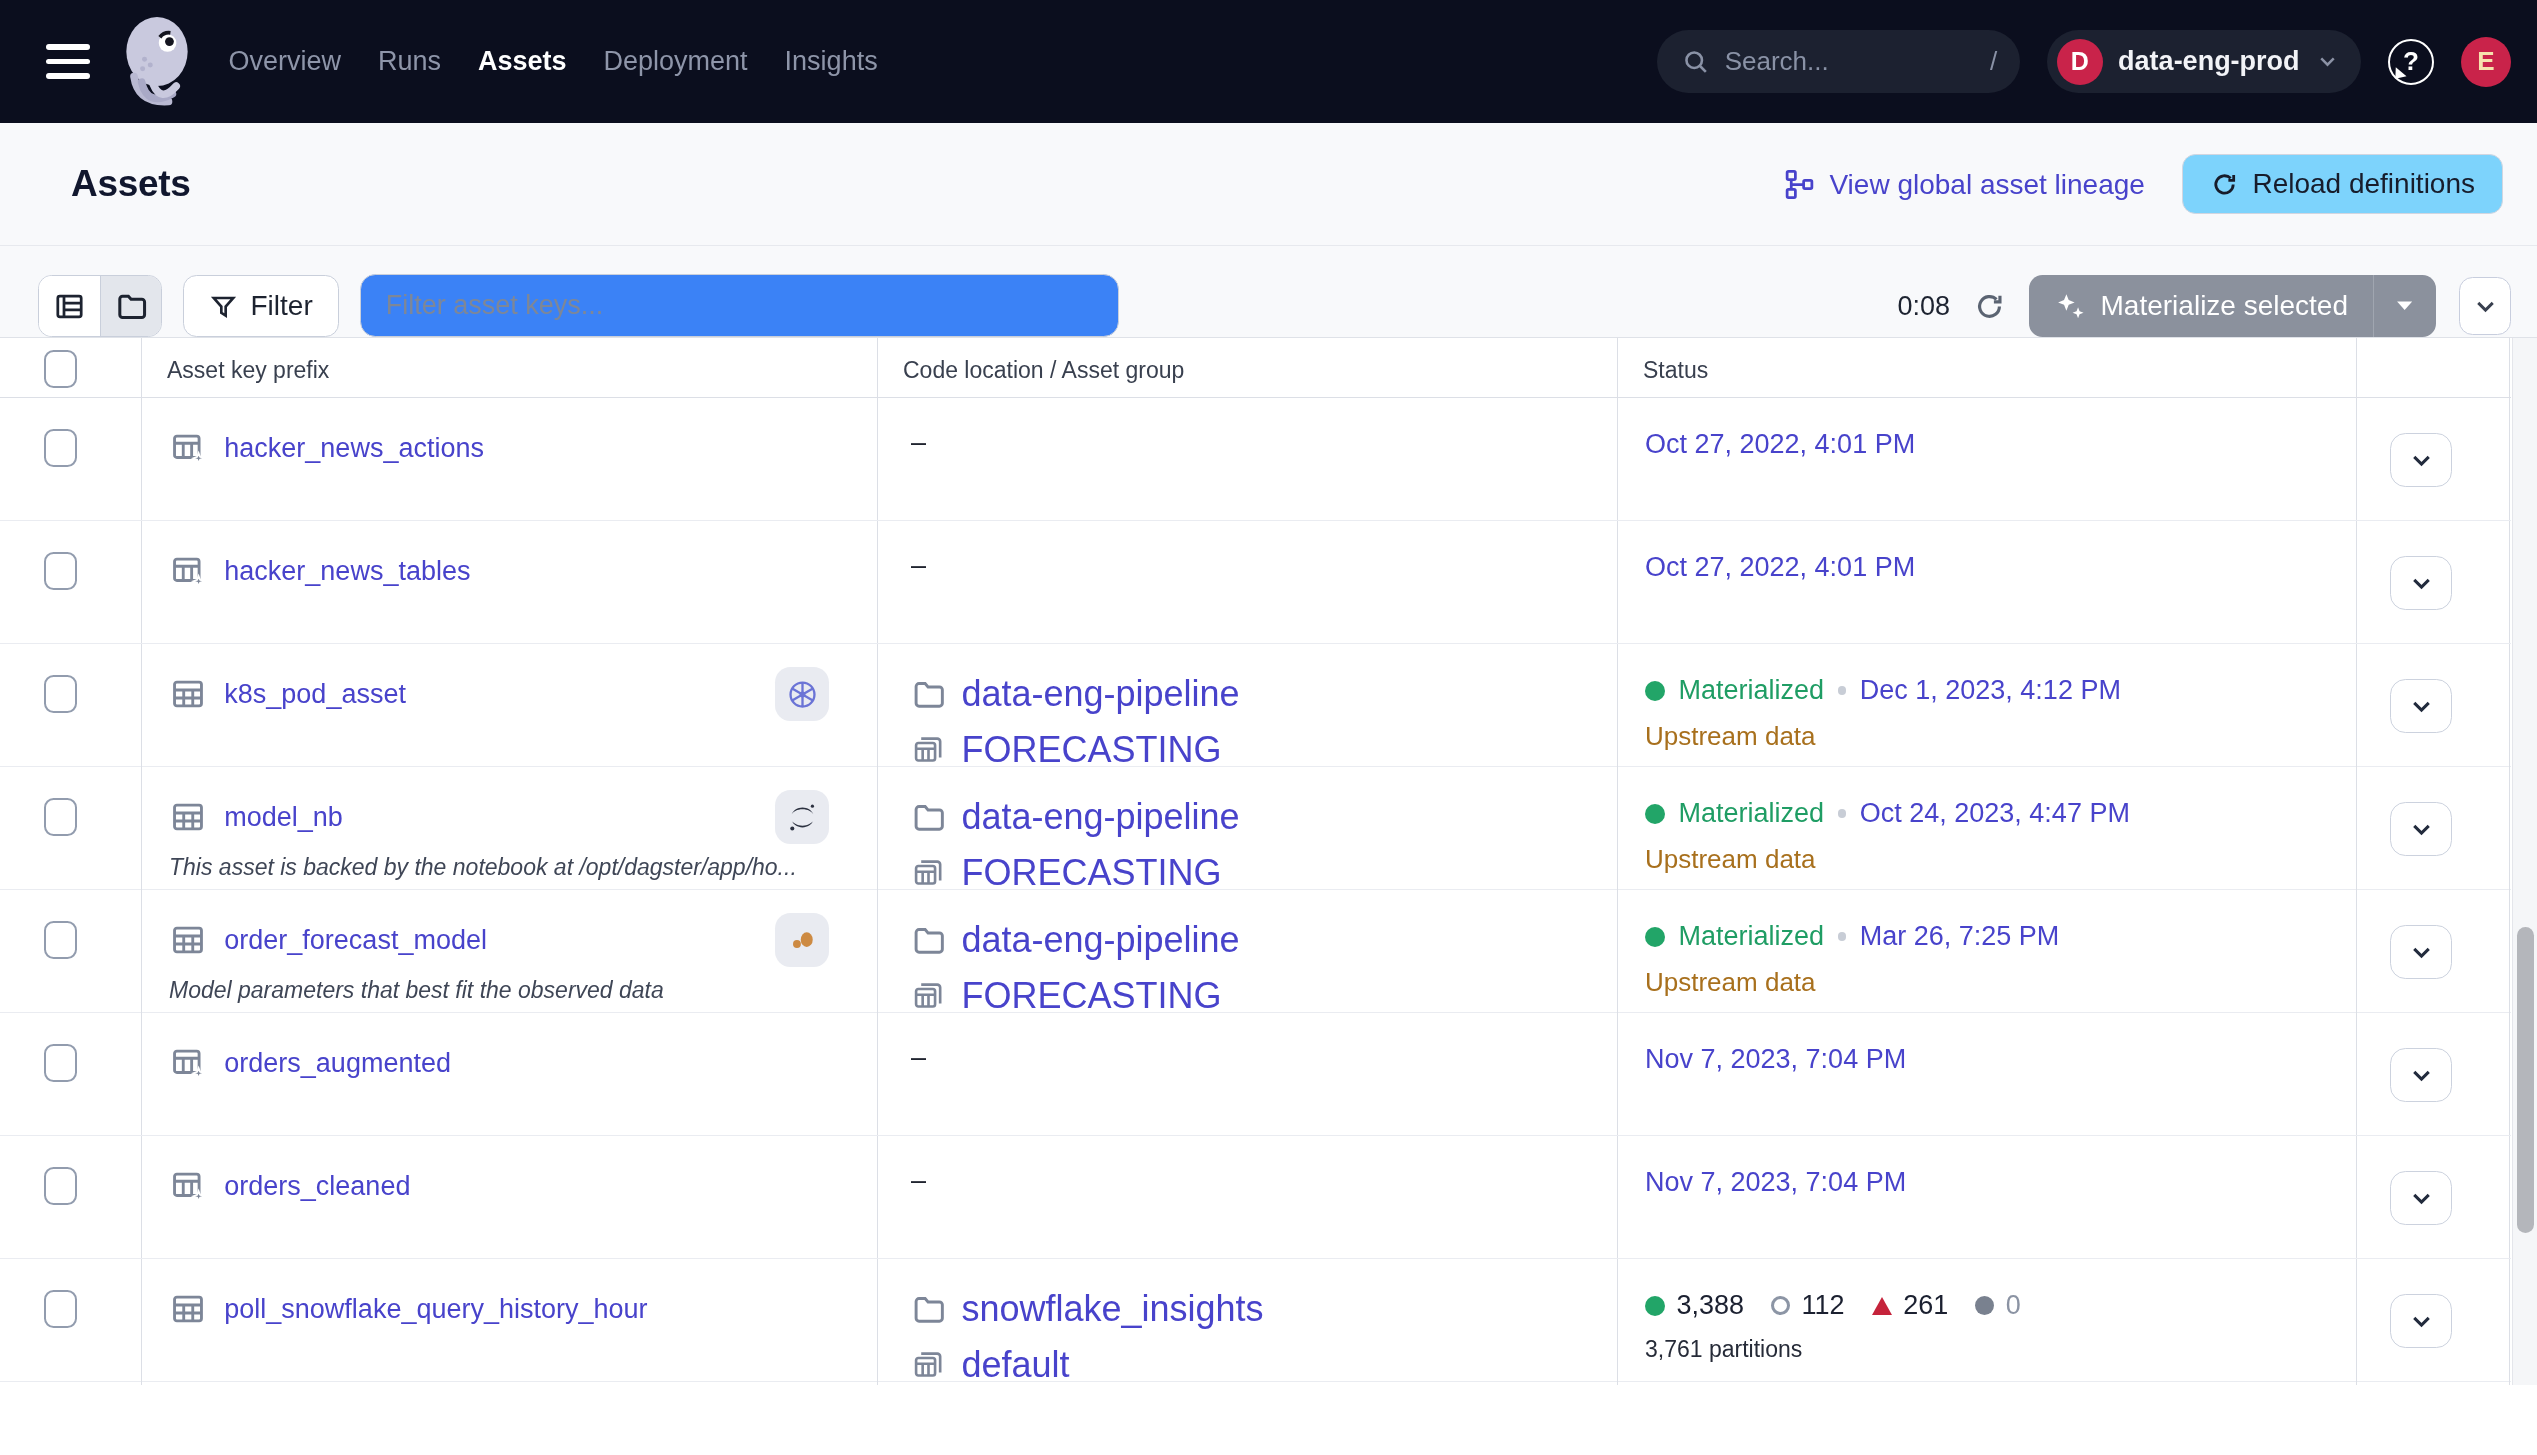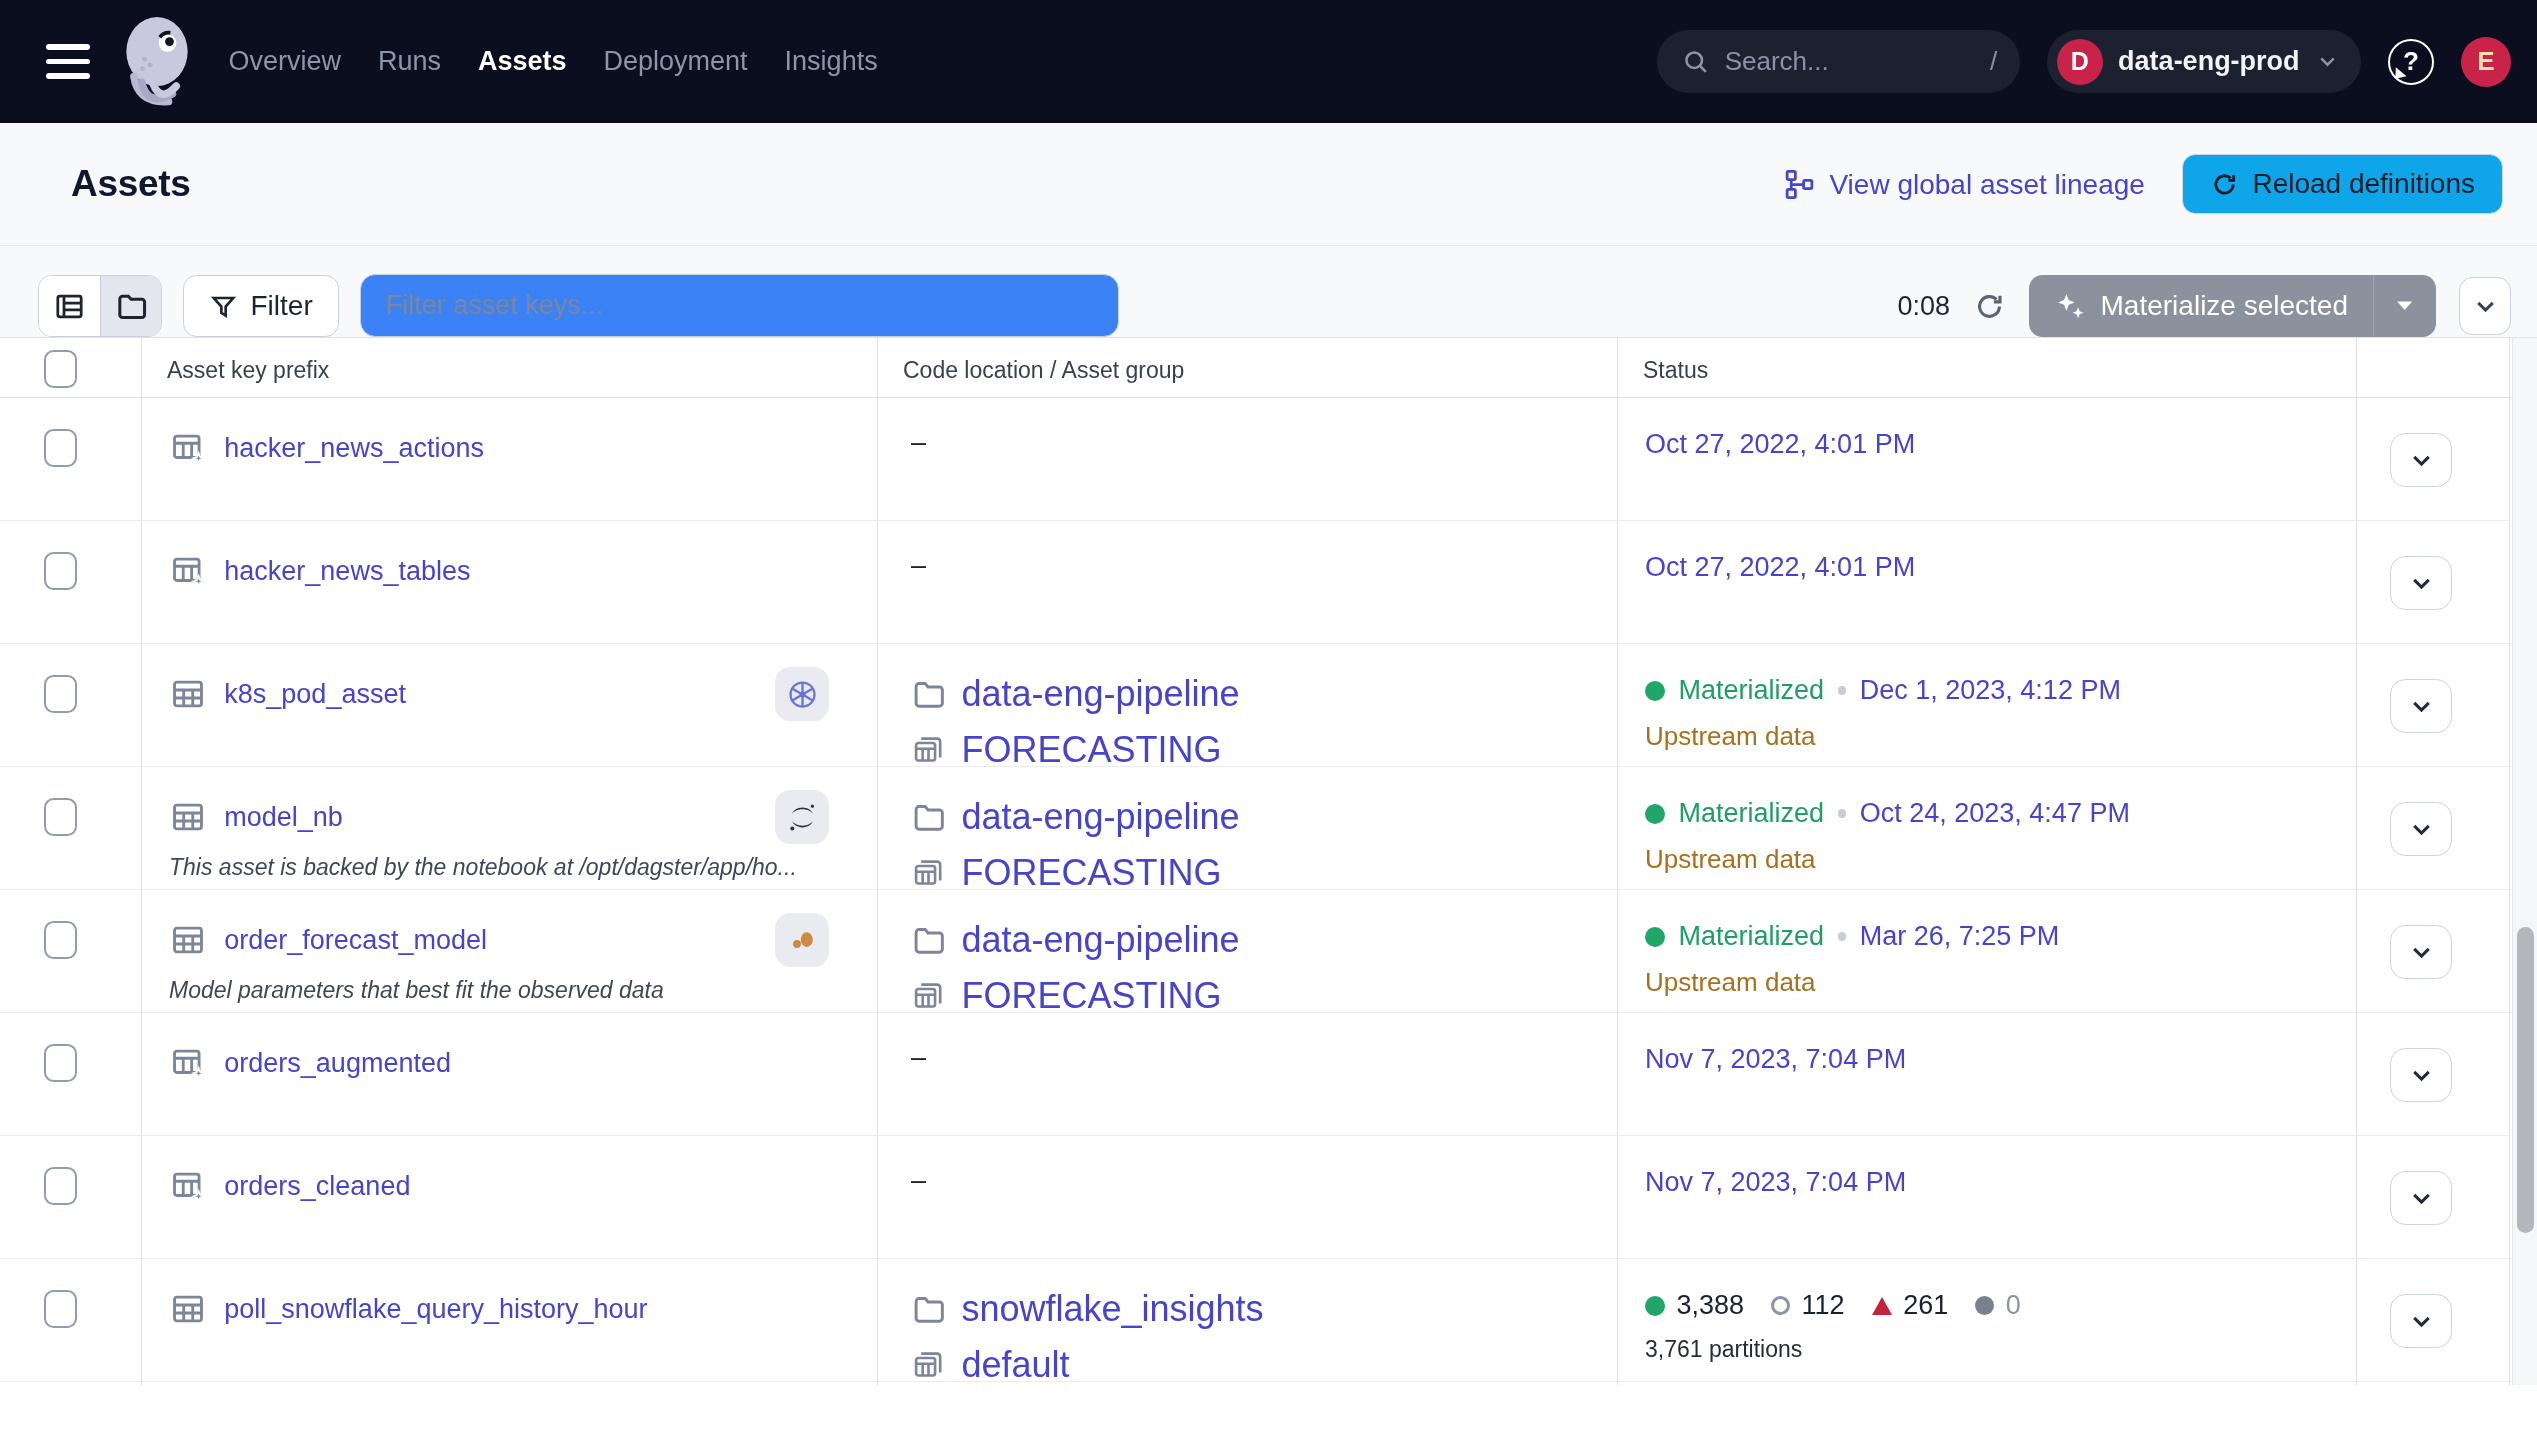--- a/index.html
+++ b/index.html
@@ -45,21 +45,21 @@
   .avatar { width: 50px; height: 50px; border-radius: 50%; background: var(--crimson, #c9234a); border: none; cursor: pointer;
     color: var(--avatar-letter, #f6e2ad); font-size: 26px; font-weight: 700; display: flex; align-items: center; justify-content: center; font-family: inherit; }
 
   
   .page-header { height: 123px; flex: 0 0 123px; background: #f8f9fb; border-bottom: 1px solid #e7e9ee;
     display: flex; align-items: center; padding: 0 35px 0 71px; }
   .page-title { font-size: 37px; font-weight: 700; color: #11172e; letter-spacing: -0.3px; }
   .ph-right { margin-left: auto; display: flex; align-items: center; gap: 37px; }
   .lineage-link { display: flex; align-items: flex-end; gap: 13.5px; background: none; border: none; cursor: pointer;
     color: var(--accent, #4843cb); font-size: 28px; font-family: inherit; }
-  .reload-btn { height: 60px; padding: 0 27px; border: 1px solid #d2d6e0; border-radius: 13.5px; background: #0ea5e9; cursor: pointer;
+  .reload-btn { height: 60px; padding: 0 27px; border: 1px solid #d2d6e0; border-radius: 13.5px; background: #7dd3fc; cursor: pointer;
     display: flex; align-items: center; gap: 13.5px; font-size: 28px; color: #171c2b; font-family: inherit; }
 
   
   .toolbar { height: 92px; flex: 0 0 92px; background: #f8f9fb; border-bottom: 1px solid #dfe2e8;
     display: flex; align-items: flex-end; padding: 0 27px 0 38px; gap: 21px; }
   .seg { display: flex; height: 62px; border: 1px solid #c9cfdb; border-radius: 13.5px; overflow: hidden; background: #fff; }
   .seg button { width: 61px; border: none; background: #fff; cursor: pointer; display: flex; align-items: center; justify-content: center; }
   .seg button + button { border-left: 1px solid #c9cfdb; }
   .seg button.active { background: #e3e6ec; }
   .filter-btn { height: 62px; padding: 0 25px; border: 1px solid #c9cfdb; border-radius: 13.5px; background: #fff; cursor: pointer;

